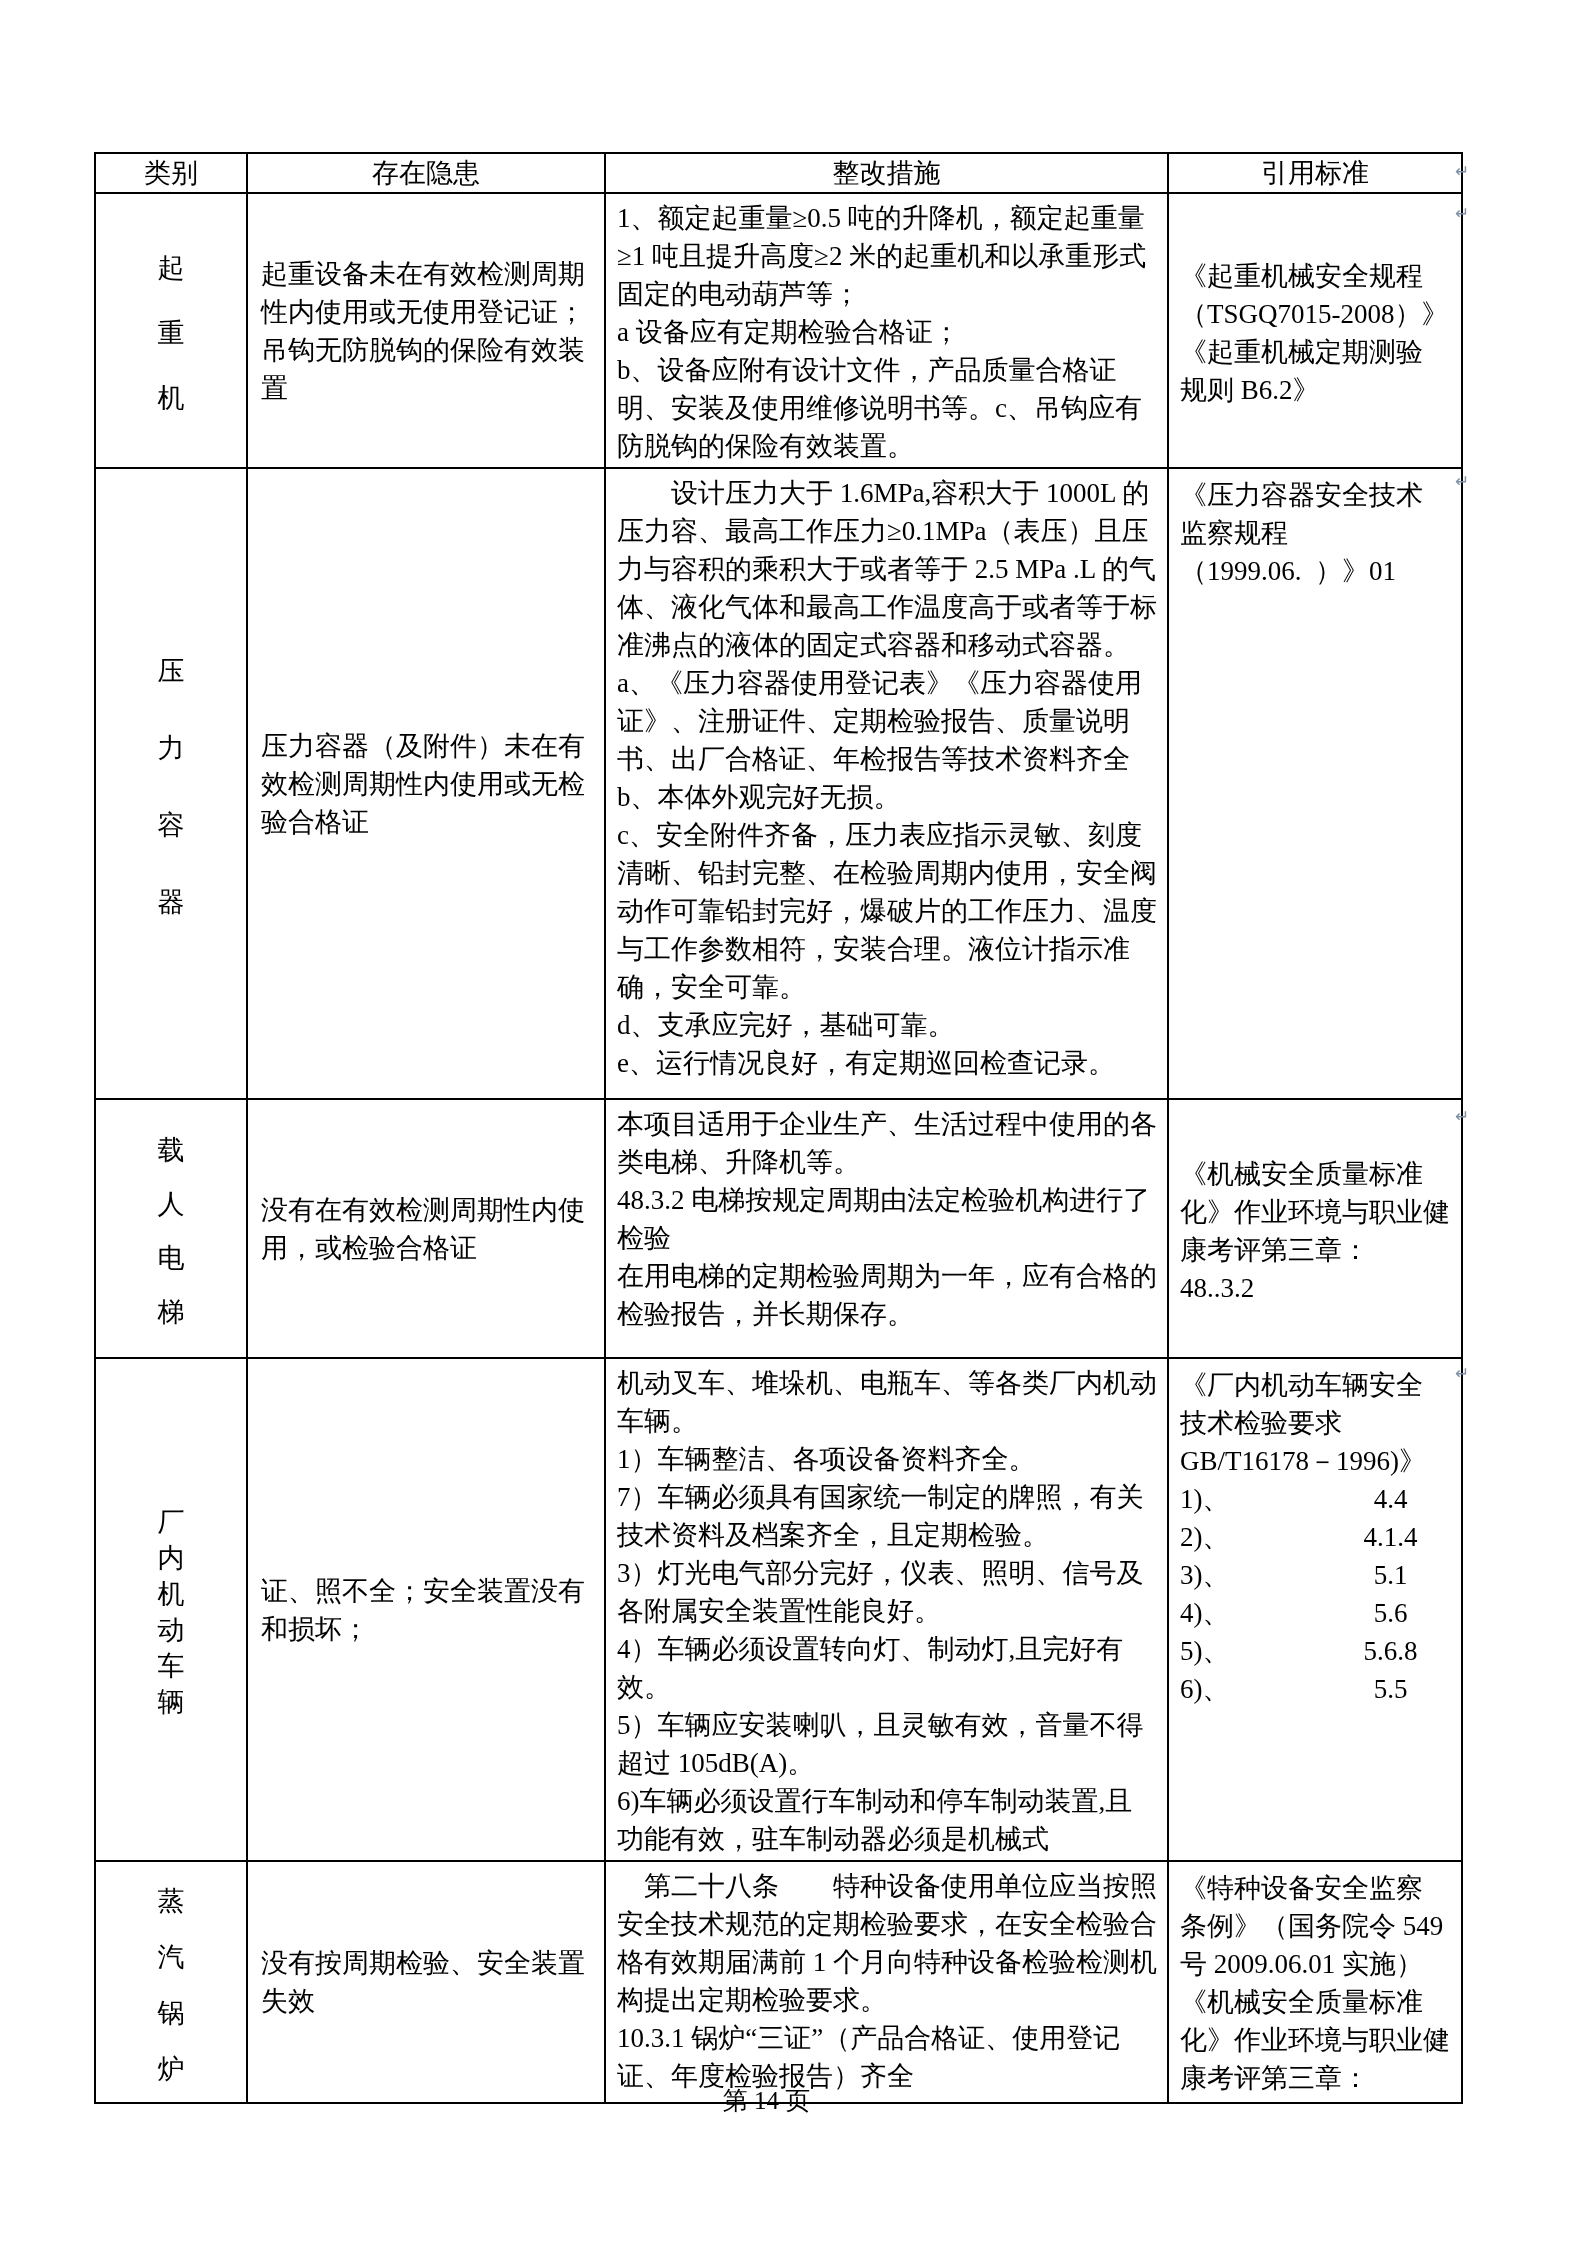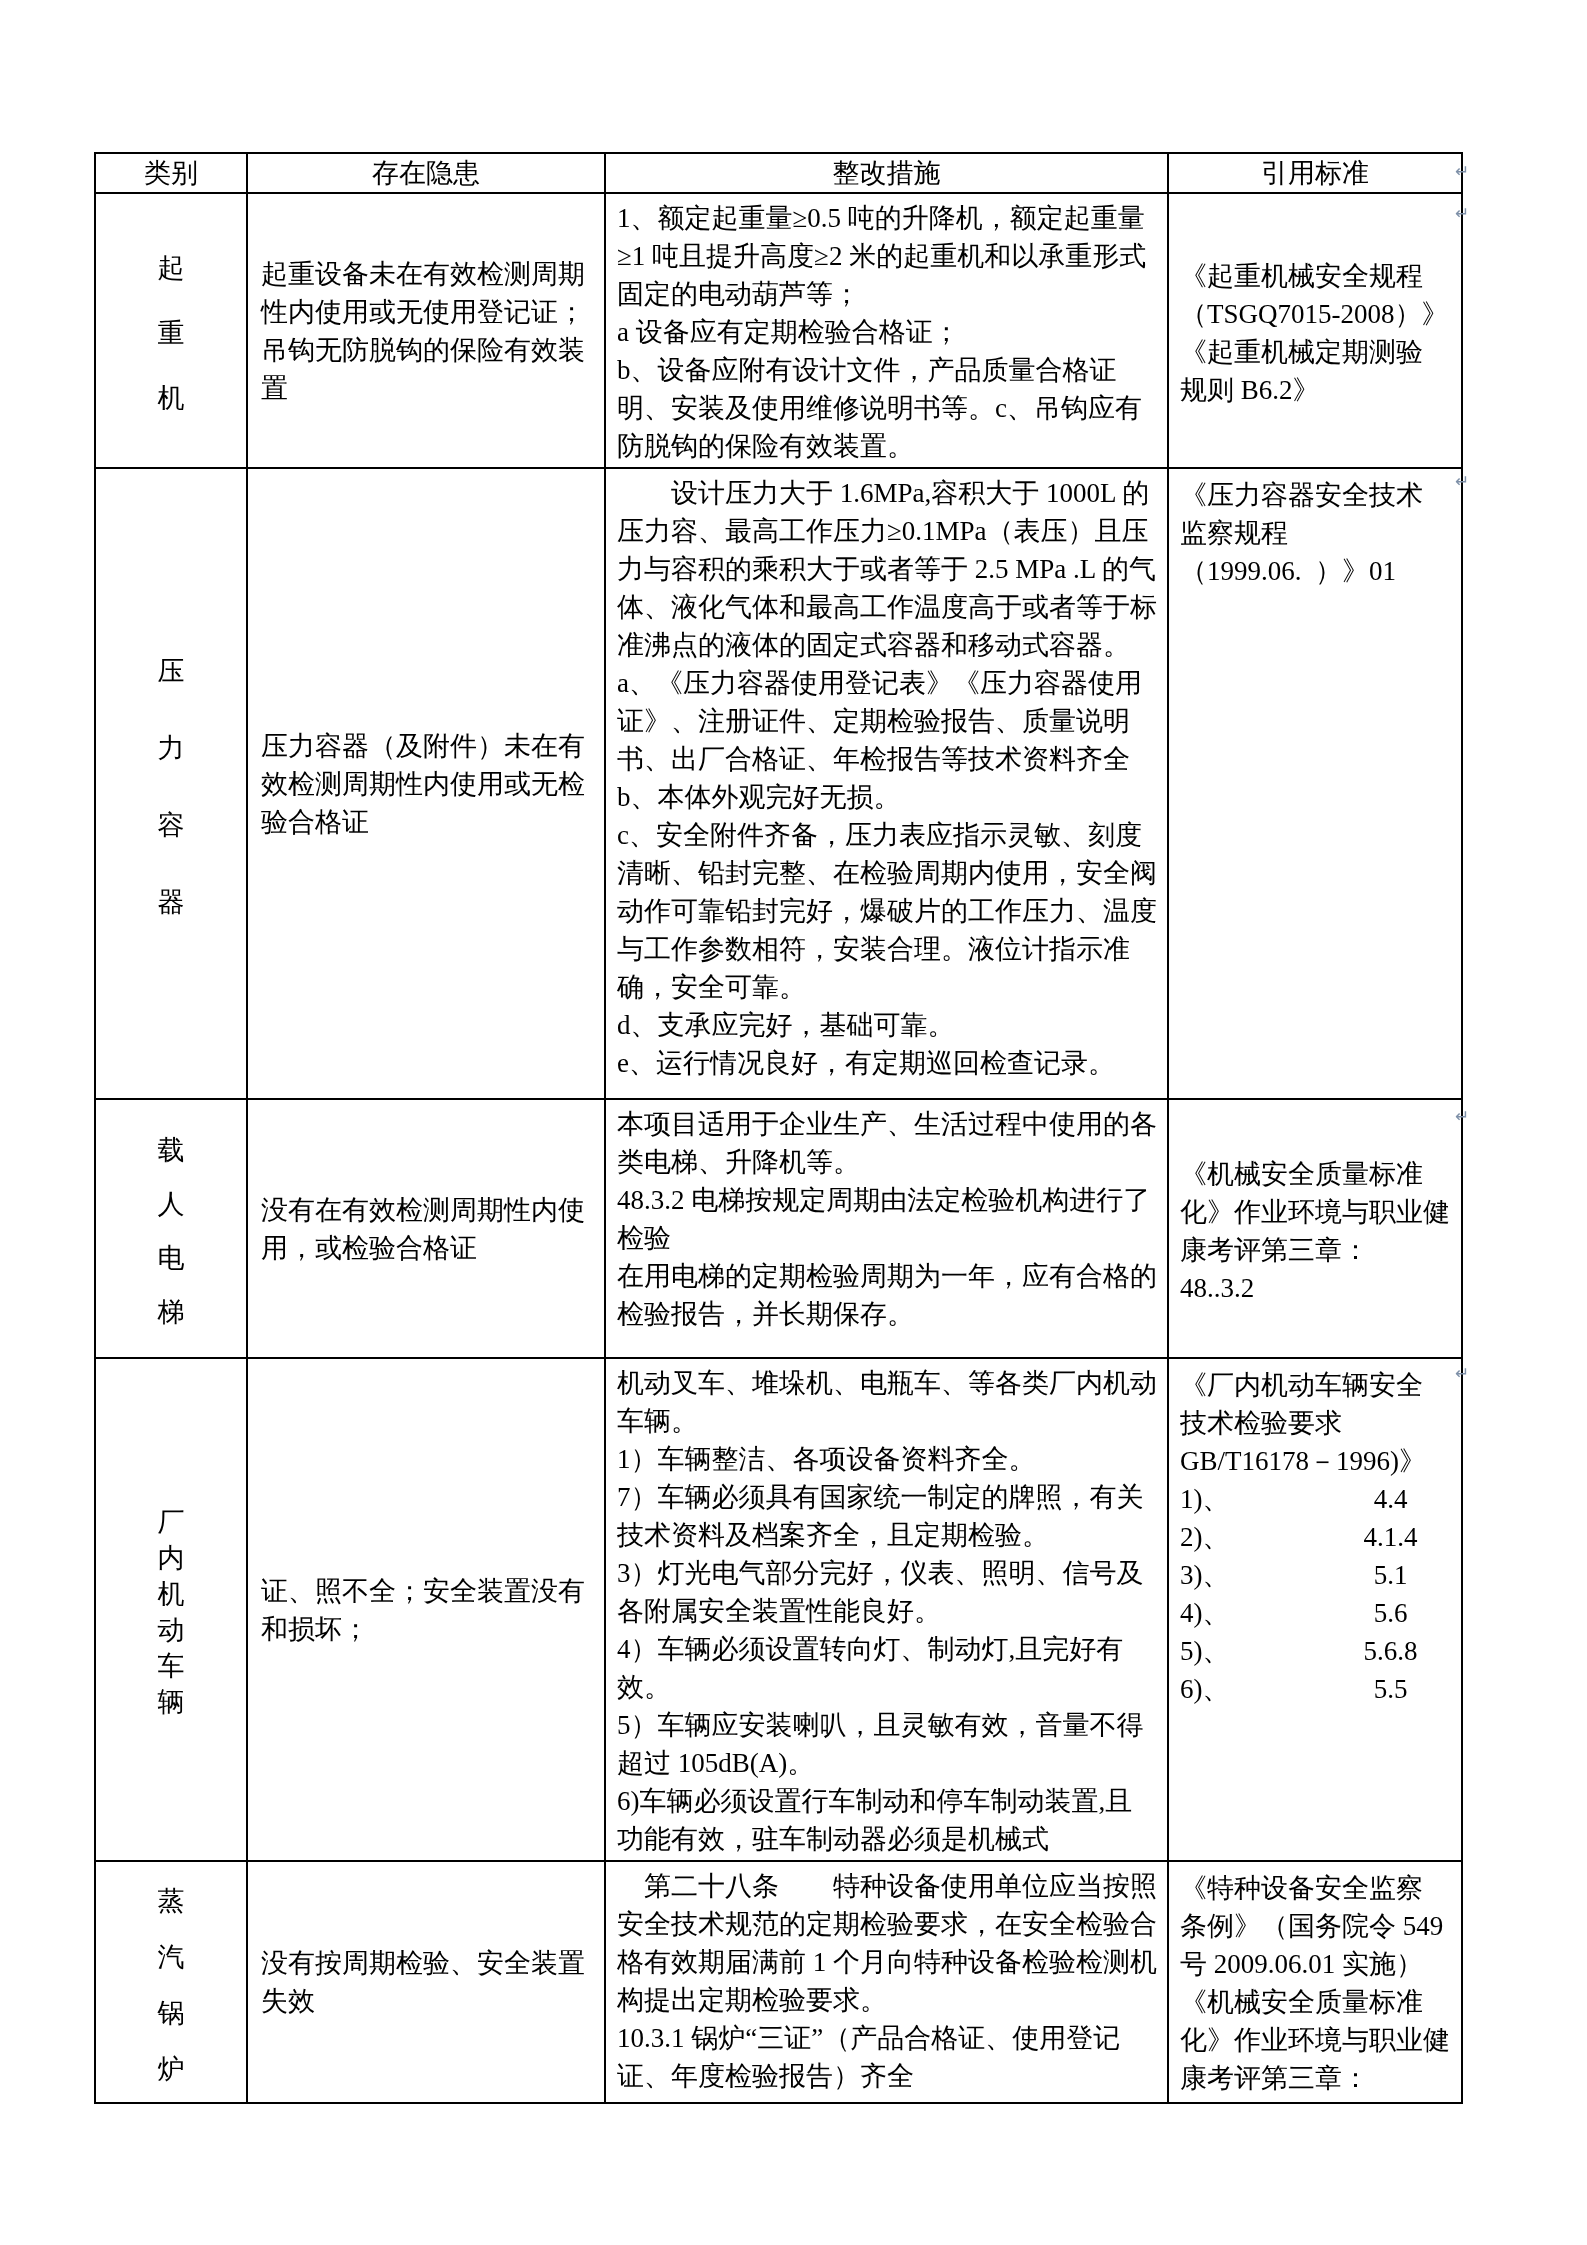--- a/index.html
+++ b/index.html
@@ -213,19 +213,20 @@
             <div class="std-line">条例》（国务院令 549</div>
             <div class="std-line">号 2009.06.01 实施）</div>
             <div class="std-line">《机械安全质量标准</div>
             <div class="std-line">化》作业环境与职业健</div>
             <div class="std-line">康考评第三章：</div>
           </td>
         </tr>
       </tbody>
   </table>
 
+  <div class="footer">第 14 页</div>
 
 <span class="pilcrow" style="left: 1455px; top: 163px;">↵</span>
     <span class="pilcrow" style="left: 1455px; top: 205px;">↵</span>
     <span class="pilcrow" style="left: 1455px; top: 473px;">↵</span>
     <span class="pilcrow" style="left: 1455px; top: 1108px;">↵</span>
     <span class="pilcrow" style="left: 1455px; top: 1365px;">↵</span>
   </div>
 
 </body></html>

